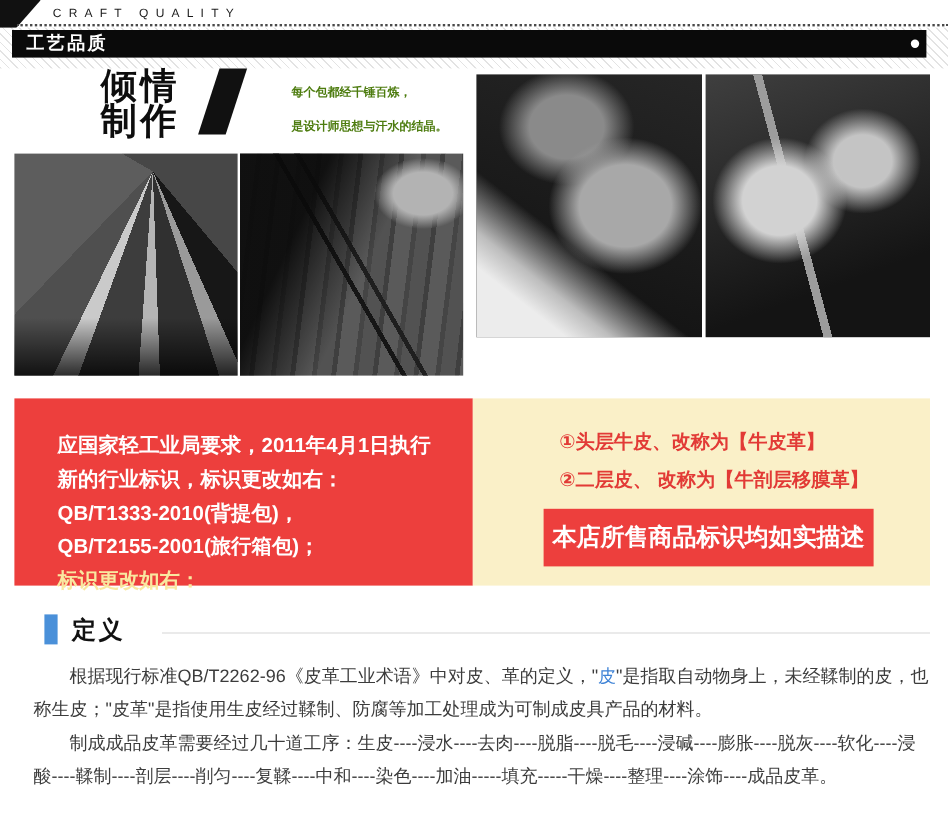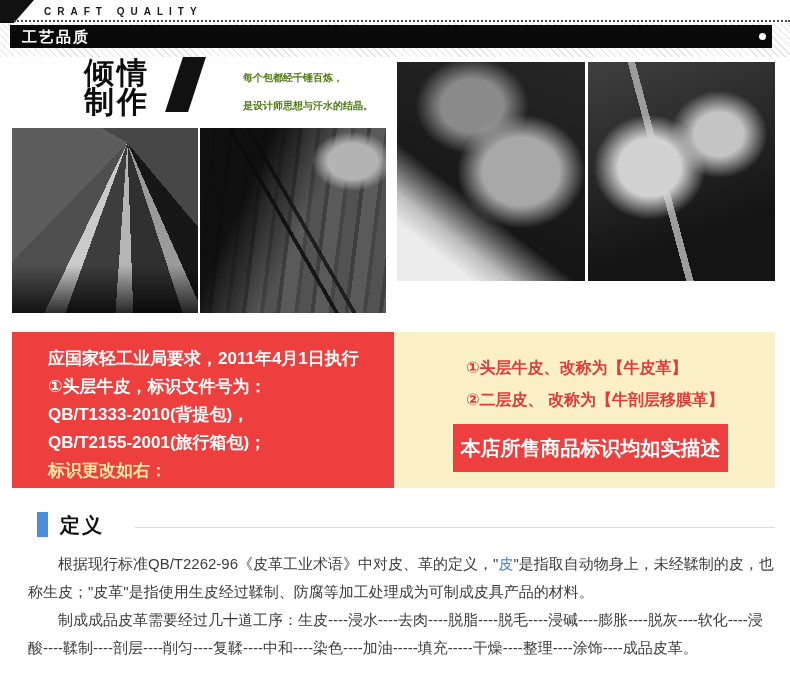--- a/index.html
+++ b/index.html
@@ -10,21 +10,21 @@
     position: relative; overflow: hidden;
   }
   .abs { position: absolute; }
 
   
   .flag {
     left: 0; top: 2; width: 34px; height: 24px; background: #111;
     clip-path: polygon(0 0, 100% 0, 38% 100%, 0 100%);
   }
   .eyebrow {
-    left: 44px; top: 6px; font-size: 10px; font-weight: bold;
+    left: 44px; top: 6px; font-size: 10px; font-weight: normal;
     letter-spacing: 6px; color: #1a1a1a;
   }
   .dotline { left: 14px; top: 20px; width: 776px; border-top: 2px dotted #4a4a4a; }
 
   
   .hatch {
     left: 0; top: 23px; width: 790px; height: 34px;
     background: repeating-linear-gradient(45deg, #e3e3e3 0 1px, #ffffff 1px 5px);
   }
   .banner {
@@ -85,21 +85,21 @@
       radial-gradient(ellipse 26% 20% at 70% 33%, #c4c4c4 0 50%, rgba(0,0,0,0) 100%),
       linear-gradient(75deg, rgba(0,0,0,0) 0 40%, #9c9c9c 40% 43%, rgba(0,0,0,0) 43%),
       linear-gradient(160deg, #3f3f3f, #141414 75%);
   }
 
   
   .notice {
     left: 12px; top: 332px; width: 382px; height: 156px;
     background: #ed3f3d; color: #ffffff;
     font-size: 17px; font-weight: bold; line-height: 28px;
-    padding: 13px 0 0 36px;
+    padding: 26px 0 0 36px;
   }
   .notice .yellow { color: #f9e8a0; }
   .rename {
     left: 394px; top: 332px; width: 381px; height: 156px;
     background: #faf0c8;
   }
   .rename-item {
     position: absolute; left: 72px; color: #e23a36;
     font-size: 16px; font-weight: bold; white-space: nowrap;
   }
@@ -142,21 +142,21 @@
   <div>是设计师思想与汗水的结晶。</div>
 </div>
 
 <div class="abs photo photo-1"></div>
 <div class="abs photo photo-2"></div>
 <div class="abs photo photo-3"></div>
 <div class="abs photo photo-4"></div>
 
 <div class="abs notice">
   <div>应国家轻工业局要求，2011年4月1日执行</div>
-  <div>①头层牛皮，标识文件号为：</div>
+  <div>新的行业标识，标识更改如右：</div>
   <div>QB/T1333-2010(背提包)，</div>
   <div>QB/T2155-2001(旅行箱包)；</div>
   <div class="yellow">标识更改如右：</div>
 </div>
 
 <div class="abs rename">
   <div class="rename-item rename-item-2">②二层皮、 改称为【牛剖层移膜革】</div>
   <div class="rename-item rename-item-1">①头层牛皮、改称为【牛皮革】</div>
   <button class="rename-button">本店所售商品标识均如实描述</button>
 </div>

